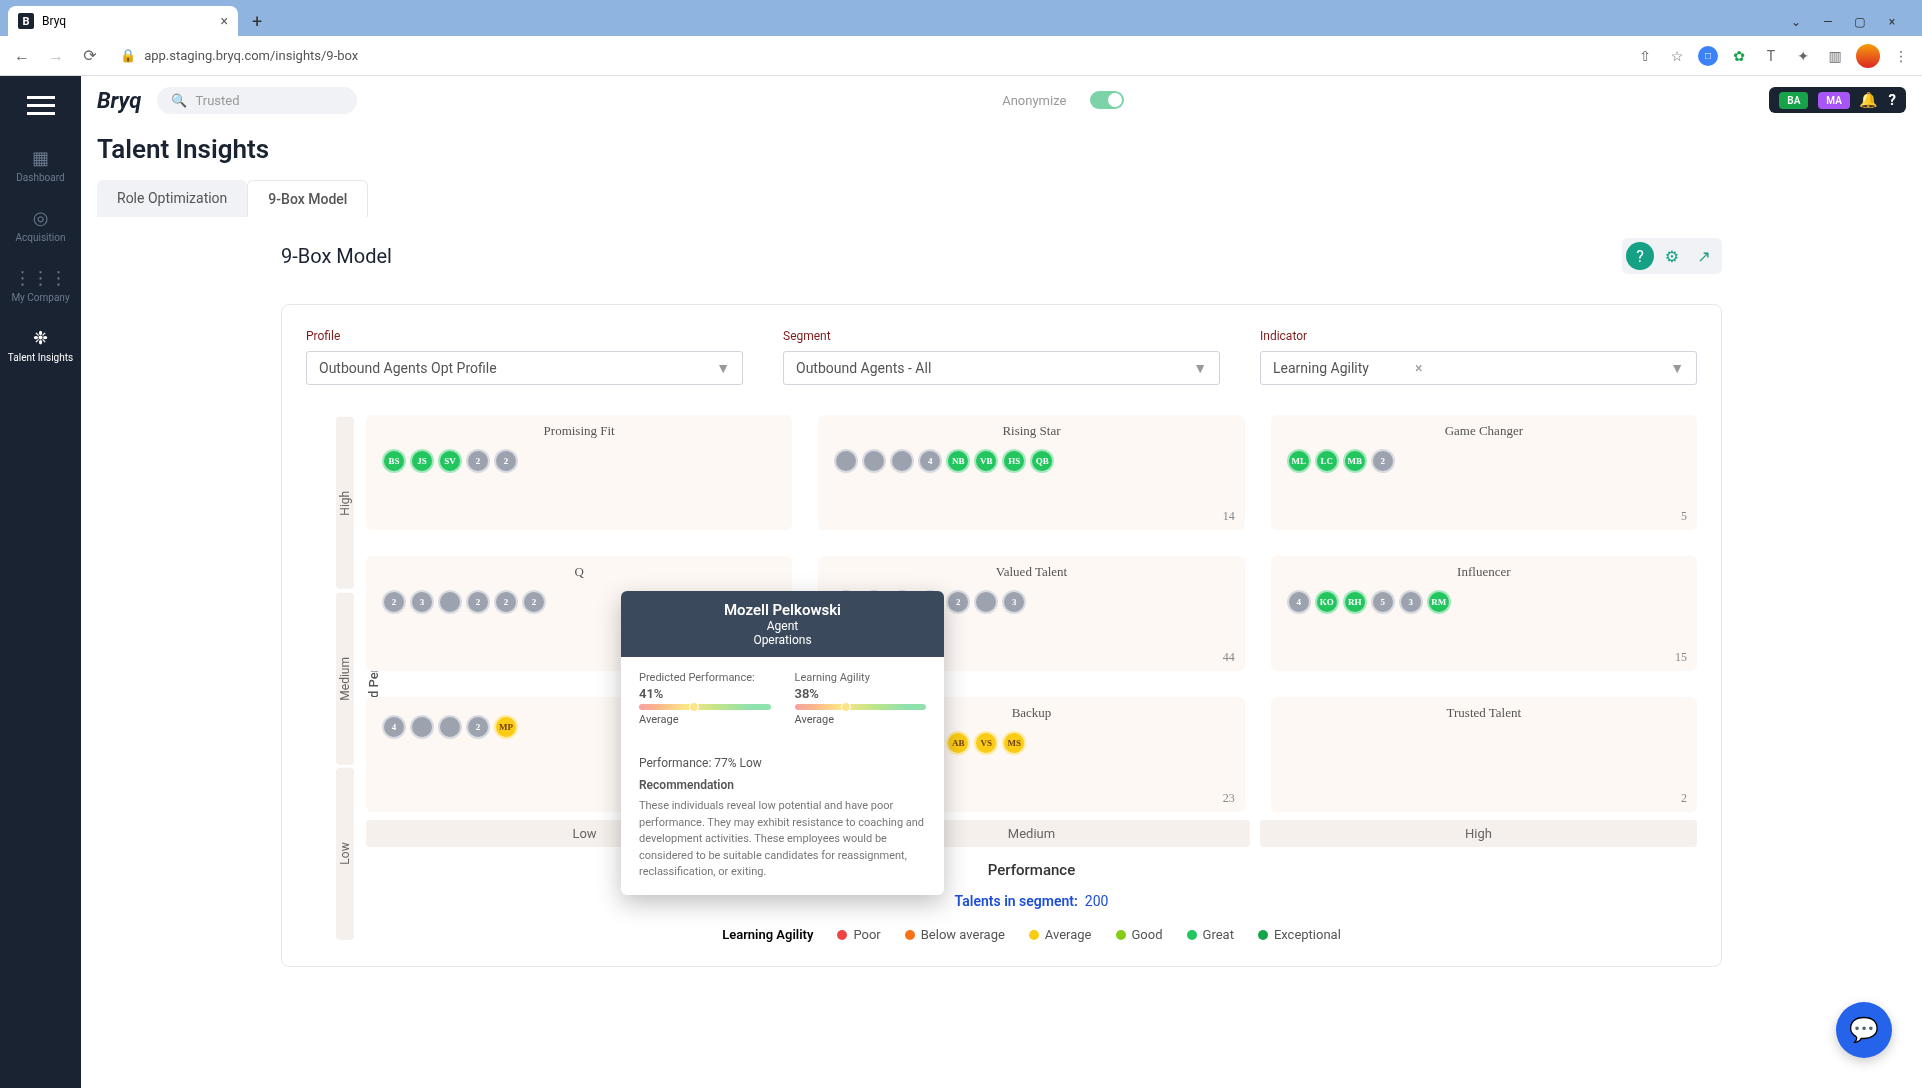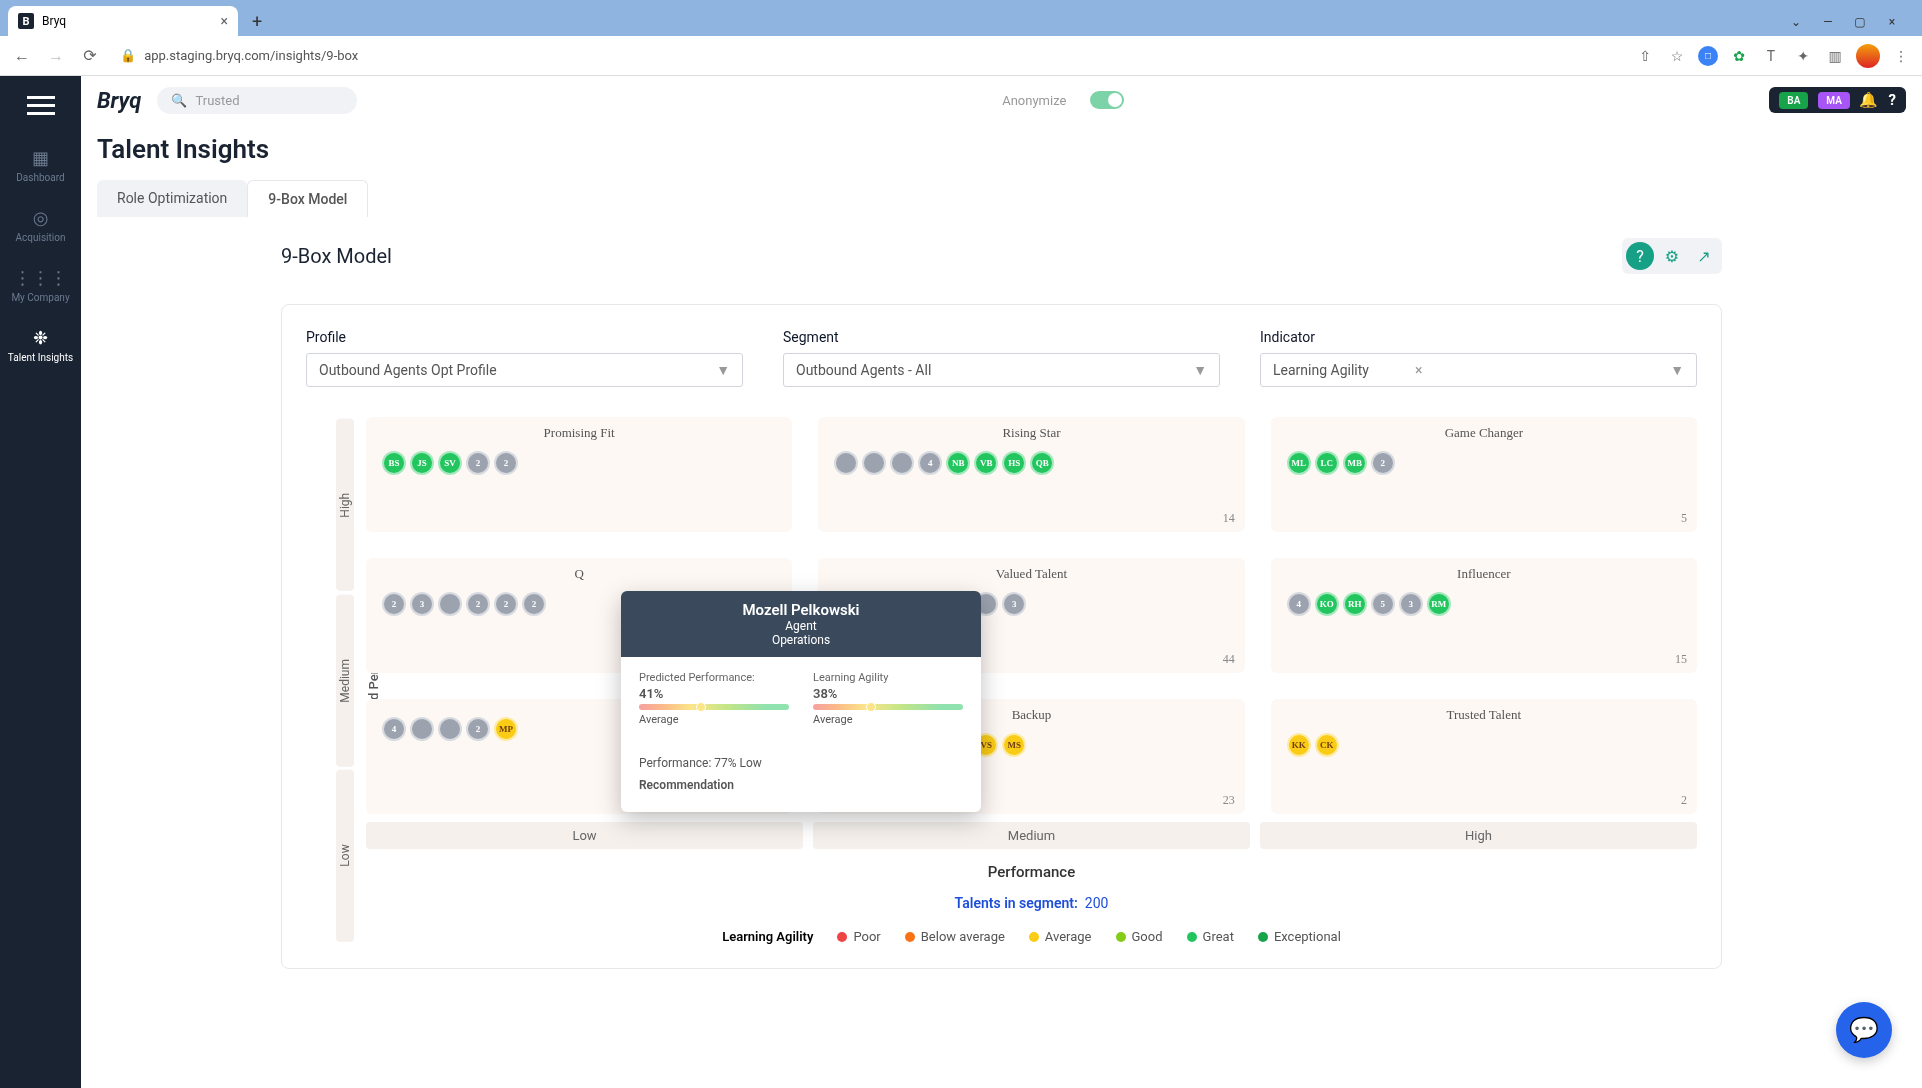--- a/index.html
+++ b/index.html
@@ -54,21 +54,21 @@
 
 .content { padding:20px 200px; }
 .section-header { display:flex; align-items:center; margin-bottom:30px; }
 .section-title { font-size:20px; color:#1a2332; }
 .header-actions { margin-left:auto; display:flex; gap:4px; background:#f0f2f5; padding:4px; border-radius:6px; }
 .hdr-btn { width:28px; height:28px; display:flex; align-items:center; justify-content:center; color:#16a085; border-radius:4px; }
 
 .card { background:#fff; border:1px solid #e5e7eb; border-radius:8px; padding:24px; }
 .filters { display:flex; gap:40px; margin-bottom:30px; }
 .filter { flex:1; }
-.filter-label { font-size:14px; color:#0f172a; margin-bottom:8px; }
+.filter-label { font-size:12px; color:#7f1d1d; margin-bottom:8px; }
 .select { border:1px solid #d1d5db; border-radius:3px; padding:8px 12px; display:flex; align-items:center; font-size:14px; color:#555;gap:40px; }
 .select .caret { margin-left:auto; color:#999; }
 .filter-x { margin-left:6px; color:#999; }
 
 
 .grid-wrap { position:relative; padding-left:60px; }
 .y-label { position:absolute; left:0; top:50%; transform:translateY(-50%) rotate(-90deg); font-size:13px; color:#555; font-weight:500; }
 .row-labels { position:absolute; left:30px; top:0; height:100%; display:flex; flex-direction:column; }
 .row-lbl { flex:1; display:flex; align-items:center; justify-content:center; writing-mode:vertical-rl; transform:rotate(180deg); font-size:12px; color:#666; background:#f5f0ec; border-radius:4px; margin:2px 0; padding:0 4px; width:18px; }
 
@@ -93,21 +93,21 @@
 .lg-item { display:flex; align-items:center; gap:6px; color:#555; }
 .dot { width:10px; height:10px; border-radius:50%; }
 .dot-poor { background:#ef4444; }
 .dot-below { background:#f97316; }
 .dot-avg { background:#facc15; }
 .dot-good { background:#84cc16; }
 .dot-great { background:#22c55e; }
 .dot-exc { background:#16a34a; }
 
 
-.tooltip { position:absolute; left:540px; top:515px; width:360px; background:#fff; border-radius:6px; box-shadow:0 8px 24px rgba(0,0,0,0.25); z-index:100; }
+.tooltip { position:absolute; left:540px; top:515px; width:323px; background:#fff; border-radius:6px; box-shadow:0 8px 24px rgba(0,0,0,0.25); z-index:100; }
 .tt-head { background:#3a4a5c; color:#fff; text-align:center; padding:10px; border-radius:6px 6px 0 0; }
 .tt-name { font-size:15px; font-weight:600; }
 .tt-role { font-size:12px; }
 .tt-body { padding:14px 18px; font-size:12px; color:#555; }
 .tt-metrics { display:flex; gap:24px; margin-bottom:22px; }
 .tt-metric { flex:1; }
 .tt-metric-label { font-size:11px; color:#666; }
 .tt-val { font-size:13px; font-weight:600; margin:2px 0; }
 .tt-bar { height:6px; border-radius:3px; background:linear-gradient(90deg,#ef4444 0%,#f97316 15%,#facc15 35%,#84cc16 60%,#22c55e 85%); position:relative; margin:3px 0; opacity:0.5; }
 .tt-marker { position:absolute; top:-2px; width:10px; height:10px; background:#facc15; border:1px solid #fff; border-radius:50%; }
@@ -343,24 +343,20 @@
                   <div class="bubble b-gray">3</div>
                   <div class="bubble b-yellow">GK</div>
                   <div class="bubble b-yellow">AB</div>
                   <div class="bubble b-yellow">VS</div>
                   <div class="bubble b-yellow">MS</div>
                 </div>
                 <div class="cell-count">23</div>
               </div>
               <div class="cell">
                 <div class="cell-title">Trusted Talent</div>
-                <div class="bubbles">
-                  <div class="bubble b-yellow">KK</div>
-                  <div class="bubble b-yellow">CK</div>
-                </div>
                 <div class="cell-count">2</div>
               </div>
             </div>
           <div class="col-labels">
             <div class="col-lbl">Low</div>
             <div class="col-lbl">Medium</div>
             <div class="col-lbl">High</div>
           </div>
           <div class="x-label">Performance</div>
           <div class="summary">
@@ -418,19 +414,20 @@
             <div class="tt-metric-label">Learning Agility</div>
             <div class="tt-val">38%</div>
             <div class="tt-bar">
                 <div class="tt-marker" style="left:35%"></div>
               </div>
             <div class="tt-rating">Average</div>
           </div>
         </div>
         <div class="tt-perf">Performance: 77% Low</div>
         <div class="tt-rec-title">Recommendation</div>
+        <div class="tt-rec">These individuals reveal low potential and have poor performance. They may exhibit resistance to coaching and development activities. These employees would be considered to be suitable candidates for reassignment, reclassification, or exiting.</div>
       </div>
     </div>
 
   </div>
 </div>
 
 <div class="chat-bubble">💬</div>
 
 </body></html>

